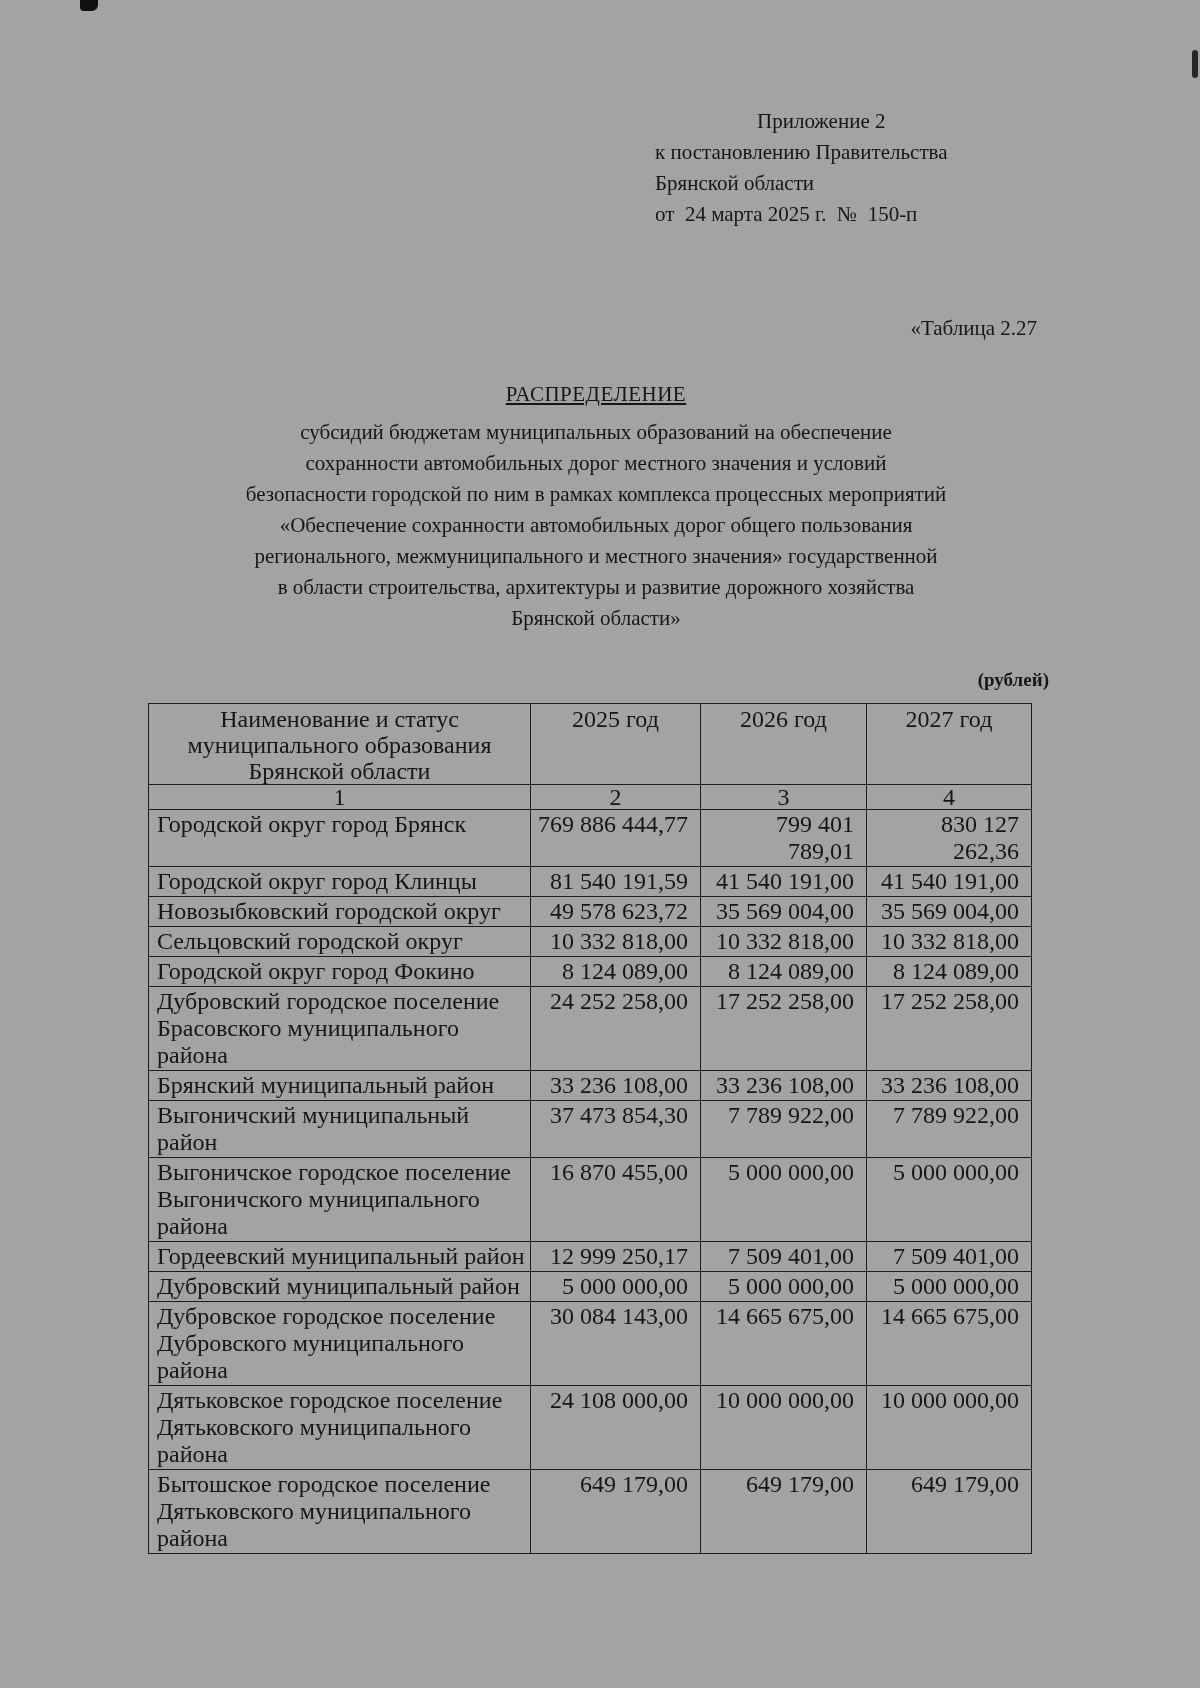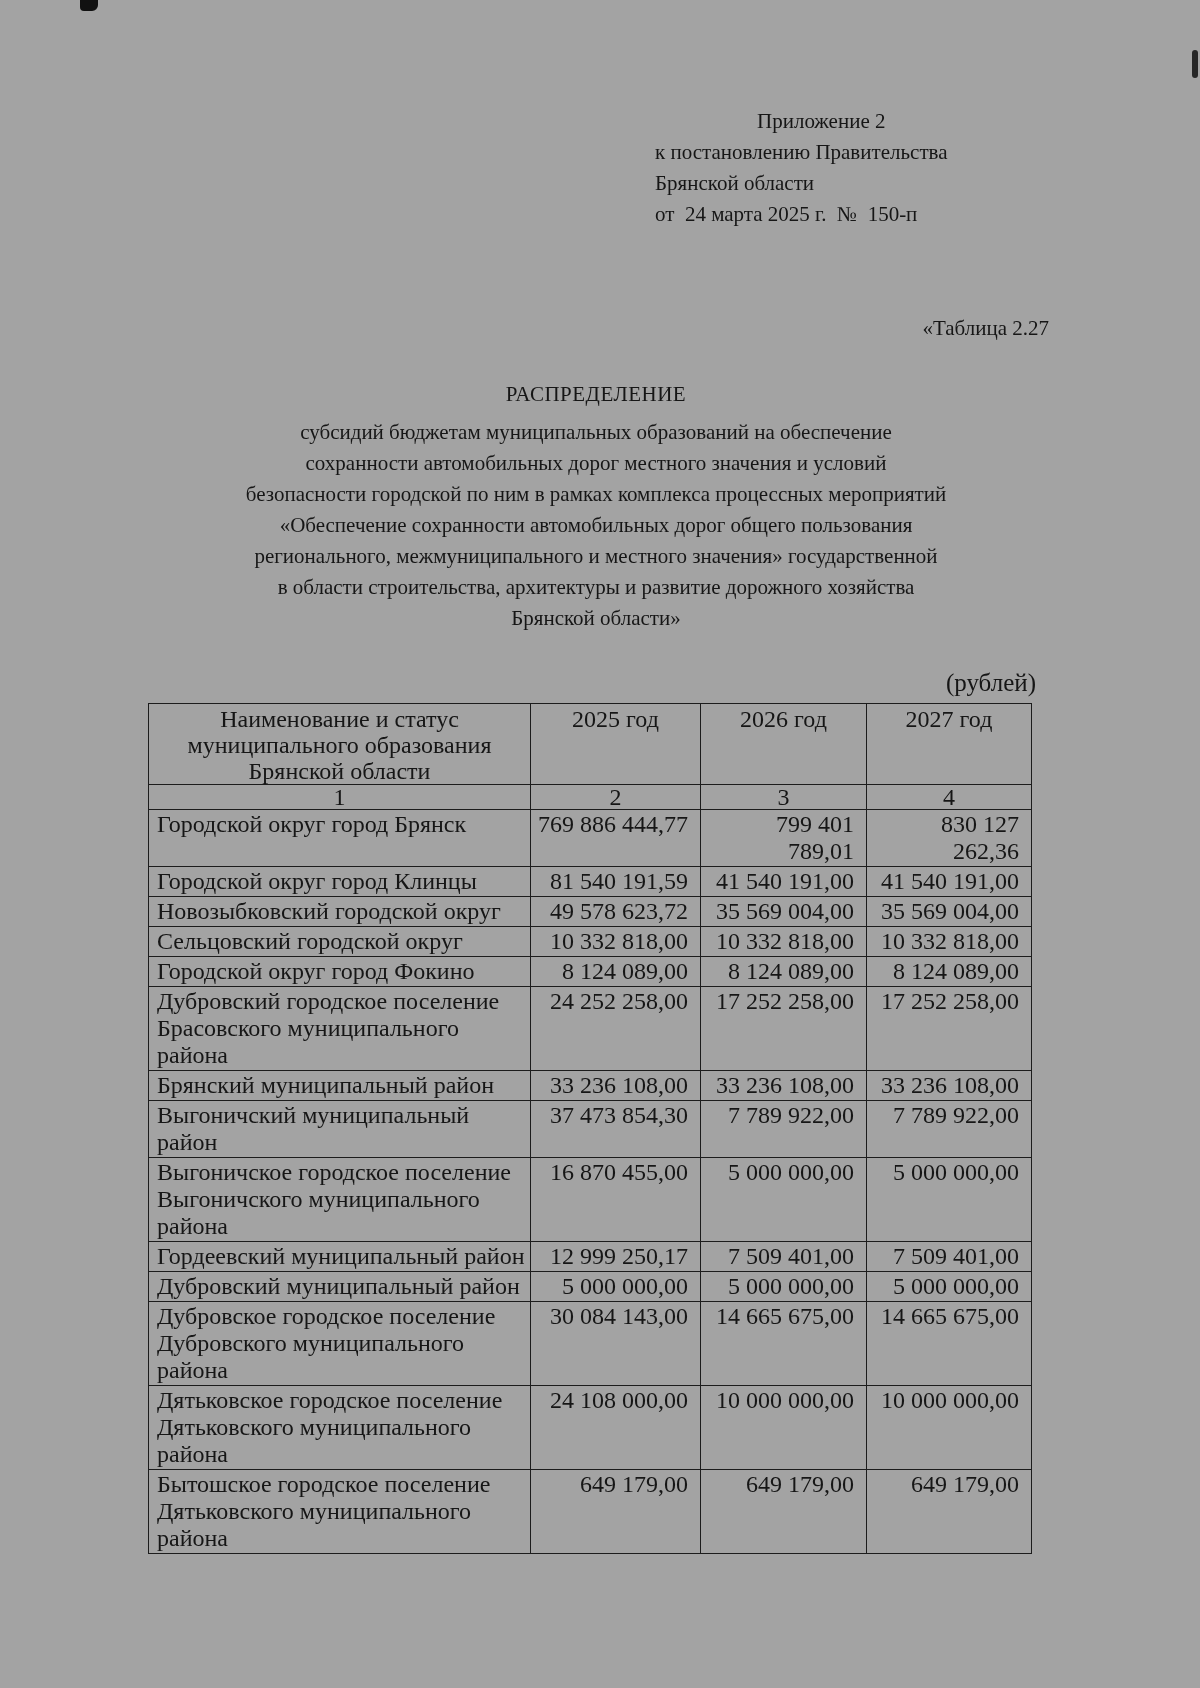--- a/index.html
+++ b/index.html
@@ -28,40 +28,41 @@
     top: 106px;
     font-size: 21px;
     line-height: 31px;
   }
   .annex div { white-space: pre; }
   .annex div:first-child { margin-left: 102px; }
 
   .table-label {
     position: absolute;
     top: 316px;
-    right: 175px;
+    right: 187px;
     font-size: 21px;
   }
 
   .title {
     position: absolute;
     left: 0;
     top: 379px;
     width: 1192px;
     text-align: center;
     font-size: 21px;
     line-height: 31px;
   }
-  .title-heading { margin-bottom: 7px; letter-spacing: .5px; }
+  .title-heading { margin-bottom: 7px; letter-spacing: .5px; text-decoration: underline; }
 
   .units {
     position: absolute;
     top: 669px;
-    right: 188px;
-    font-size: 25px;
+    right: 175px;
+    font-size: 19px;
+    font-weight: bold;
   }
 
   table.dist-table {
     position: absolute;
     left: 148px;
     top: 703px;
     width: 883px;
     border-collapse: collapse;
     table-layout: fixed;
     font-size: 24px;

